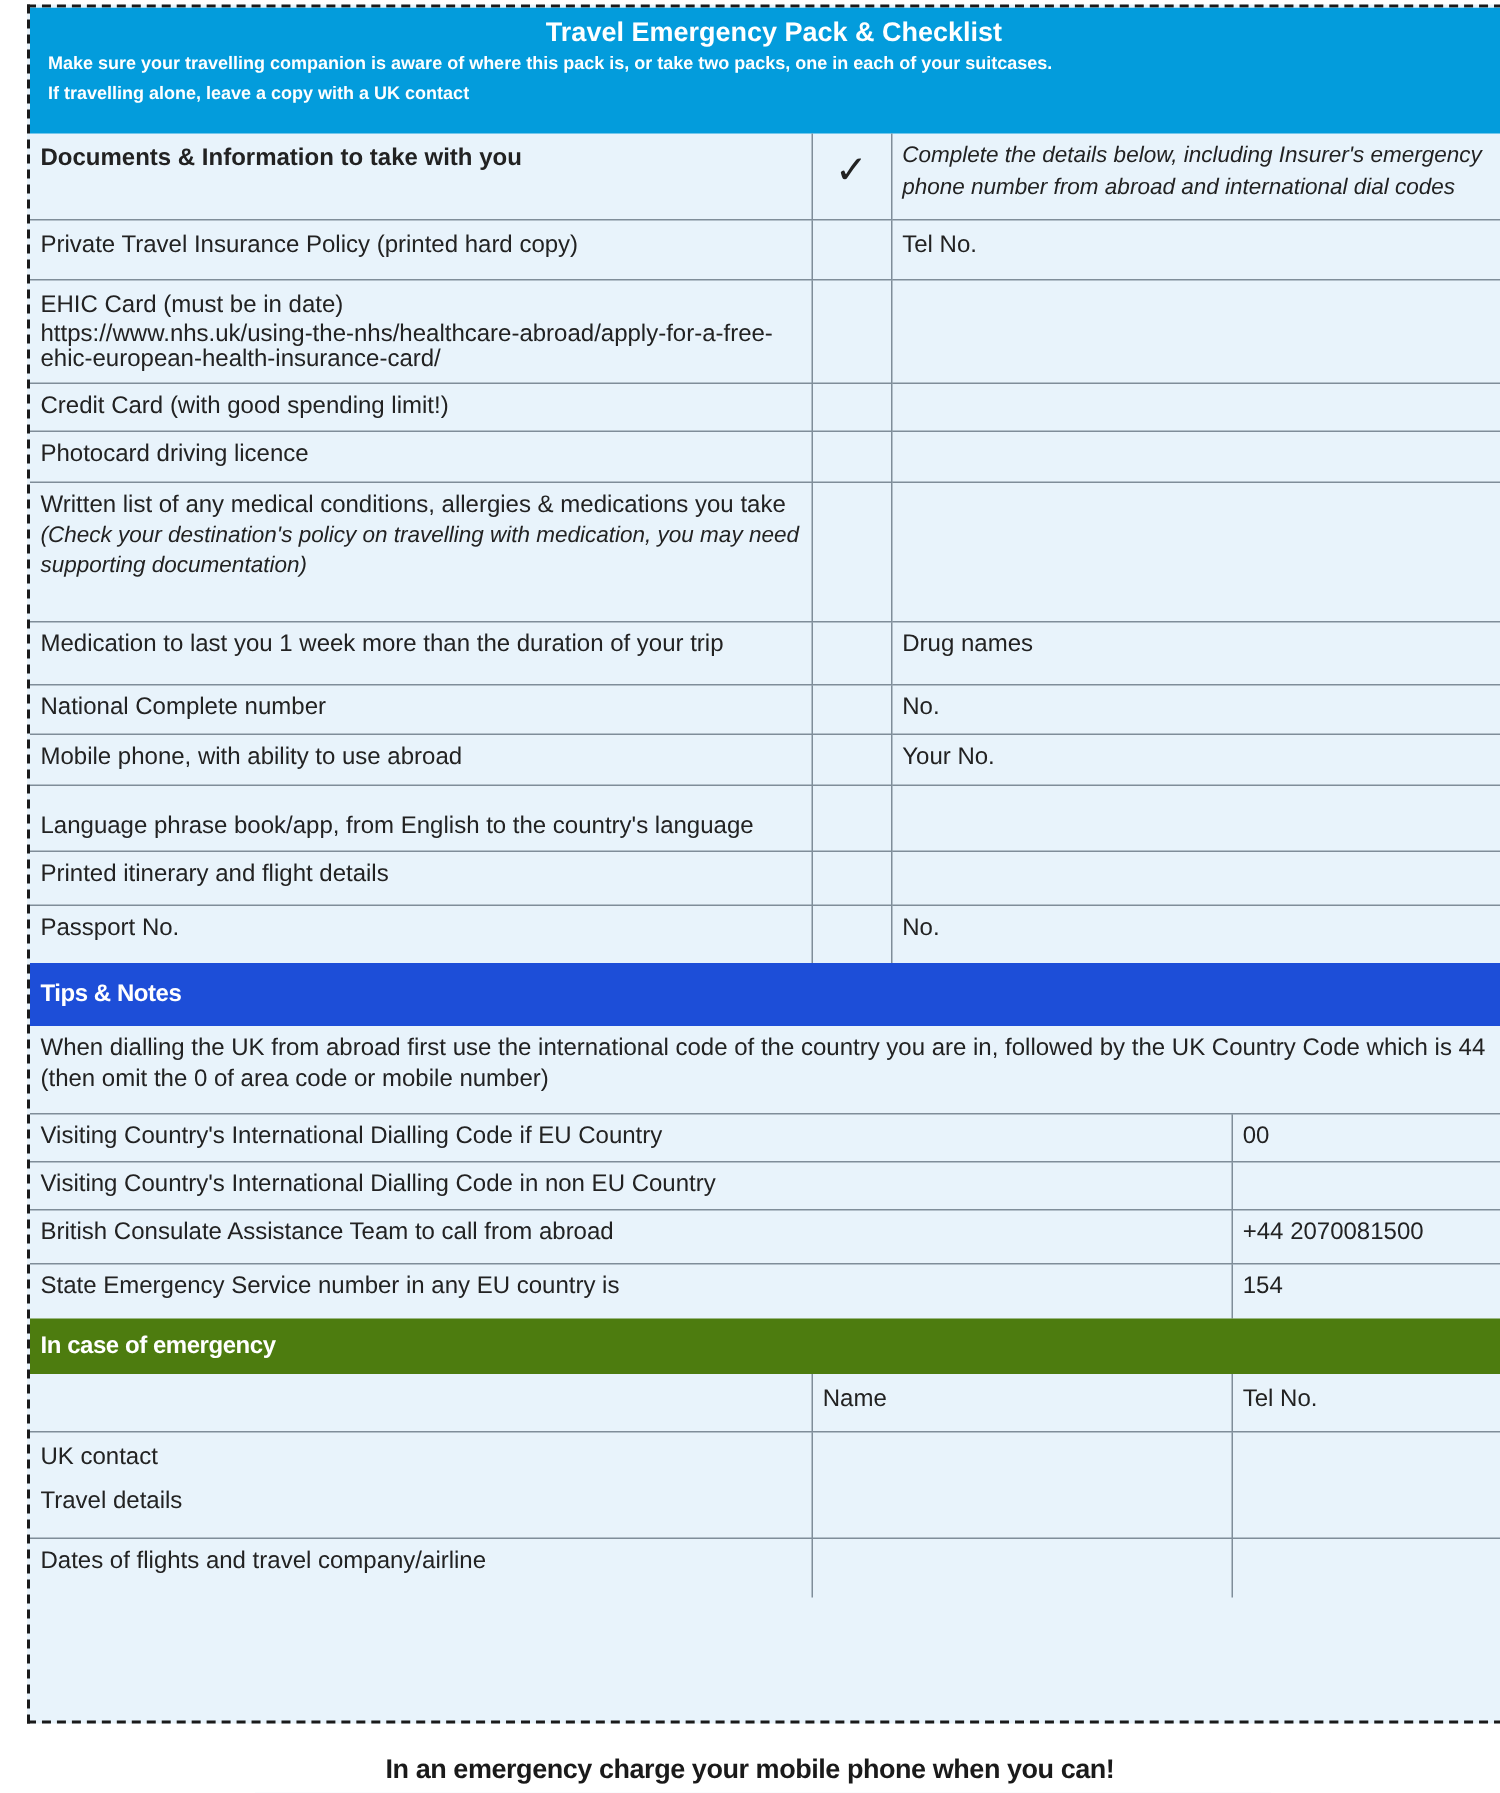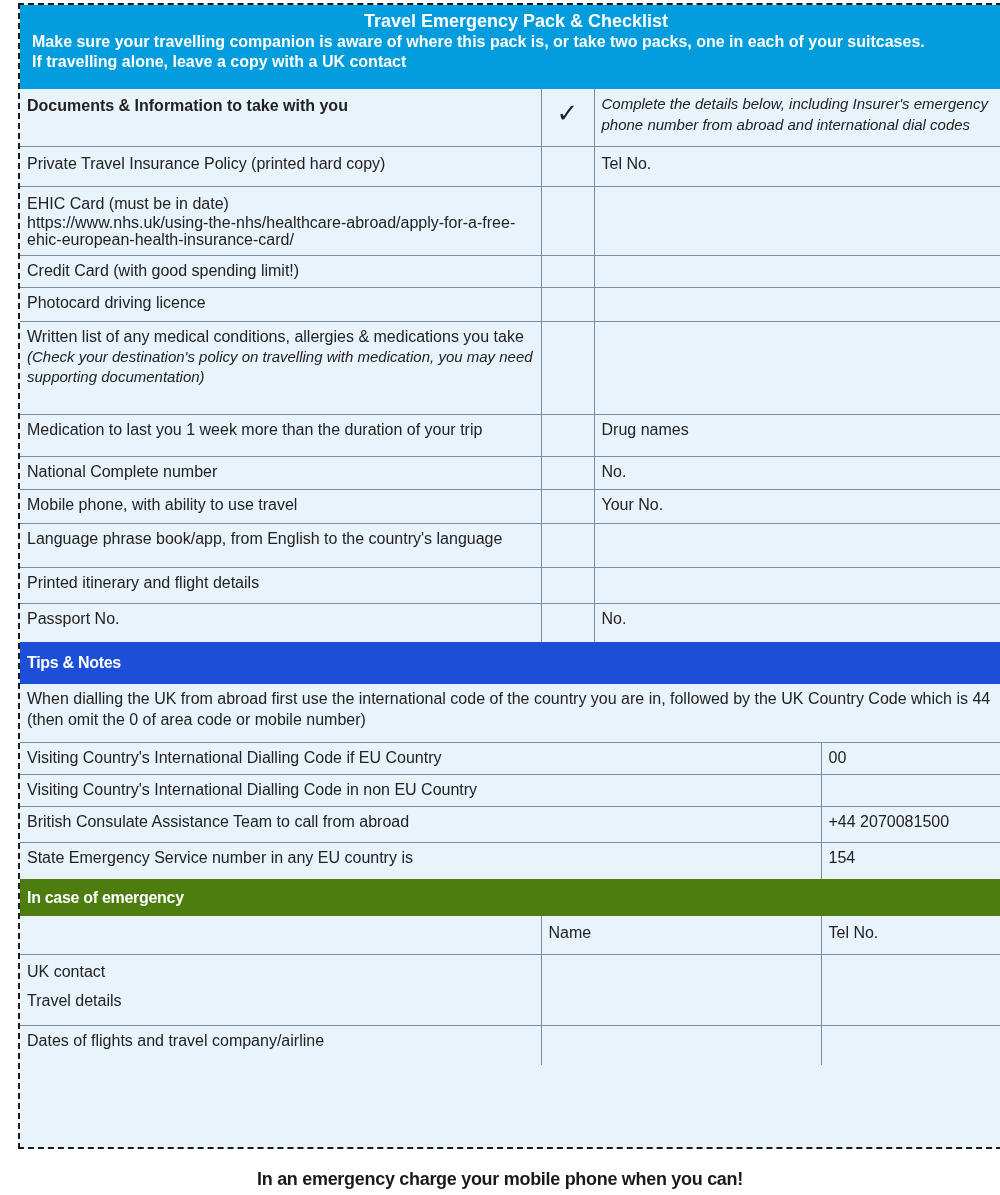--- a/index.html
+++ b/index.html
@@ -1,21 +1,21 @@
 <!DOCTYPE html>
 <html><head>
 <meta charset="utf-8">
 <style>
   html, body { margin:0; padding:0; background:#ffffff; }
   body { width:1000px; height:1195px; position:relative; font-family:"Liberation Sans", sans-serif; color:#222; }
   .sheet { position:absolute; left:18px; top:3px; width:994px; height:1146px; border:2px dashed #1a1a1a; box-sizing:border-box; background:#e8f3fb; overflow:hidden; }
   .banner { background:#039cdc; color:#fff; font-weight:bold; box-sizing:border-box; }
   .banner.top { height:84px; padding:5px 10px 0 12px; }
   .banner .title { text-align:center; font-size:18px; line-height:22px; }
-  .banner .sub { font-size:16px; line-height:20px; }
+  .banner .sub { font-size:12px; line-height:20px; }
   .bar { height:42px; box-sizing:border-box; padding:0 7px; display:flex; align-items:center; font-size:16px; font-weight:bold; color:#fff; letter-spacing:-0.3px; }
   .bar.blue { background:#1d4ed8; }
   .bar.red { background:#4d7c0f; }
   table { border-collapse:collapse; width:100%; table-layout:fixed; }
   td { border-bottom:1px solid #7f8d99; border-right:1px solid #7f8d99; vertical-align:top; padding:6px 7px 0 7px; font-size:16px; line-height:21px; box-sizing:border-box; }
   td:last-child { border-right:none; }
   tr:last-child td { border-bottom:none; }
   .hdr-bold { font-weight:bold; padding-top:6px; }
   .check { text-align:center; font-size:26px; line-height:36px; padding-top:6px; }
   .note-i { font-style:italic; font-size:15px; line-height:21px; padding-top:4px; }
@@ -81,26 +81,26 @@
       <td style="padding-top:4px">Medication to last you 1 week more than the duration of your trip</td>
       <td></td>
       <td style="padding-top:4px">Drug names</td>
     </tr>
     <tr style="height:33px">
       <td style="padding-top:4px">National Complete number</td>
       <td></td>
       <td style="padding-top:4px">No.</td>
     </tr>
     <tr style="height:34px">
-      <td style="padding-top:4px">Mobile phone, with ability to use travel</td>
+      <td style="padding-top:4px">Mobile phone, with ability to use abroad</td>
       <td></td>
       <td style="padding-top:4px">Your No.</td>
     </tr>
     <tr style="height:44px">
-      <td style="padding-top:4px">Language phrase book/app, from English to the country's language</td>
+      <td style="padding-top:16px">Language phrase book/app, from English to the country's language</td>
       <td></td>
       <td></td>
     </tr>
     <tr style="height:36px">
       <td style="padding-top:4px">Printed itinerary and flight details</td>
       <td></td>
       <td></td>
     </tr>
     <tr style="height:39px">
       <td style="padding-top:4px">Passport No.</td>

